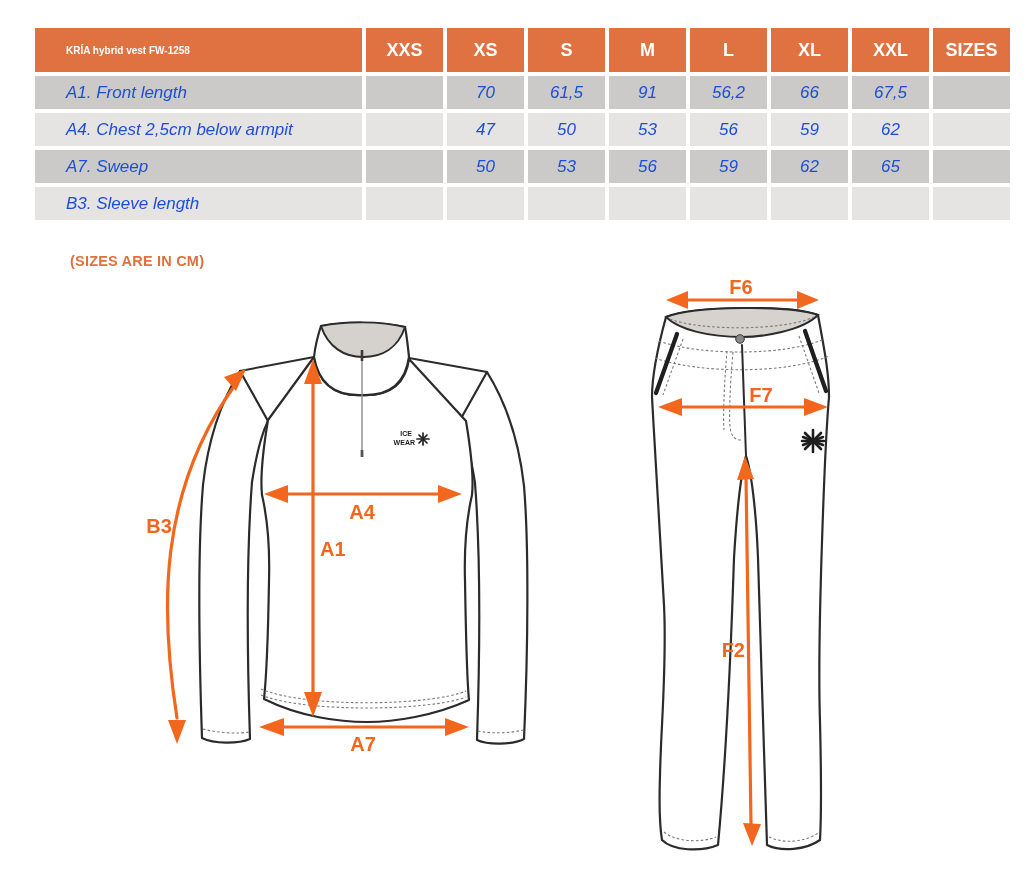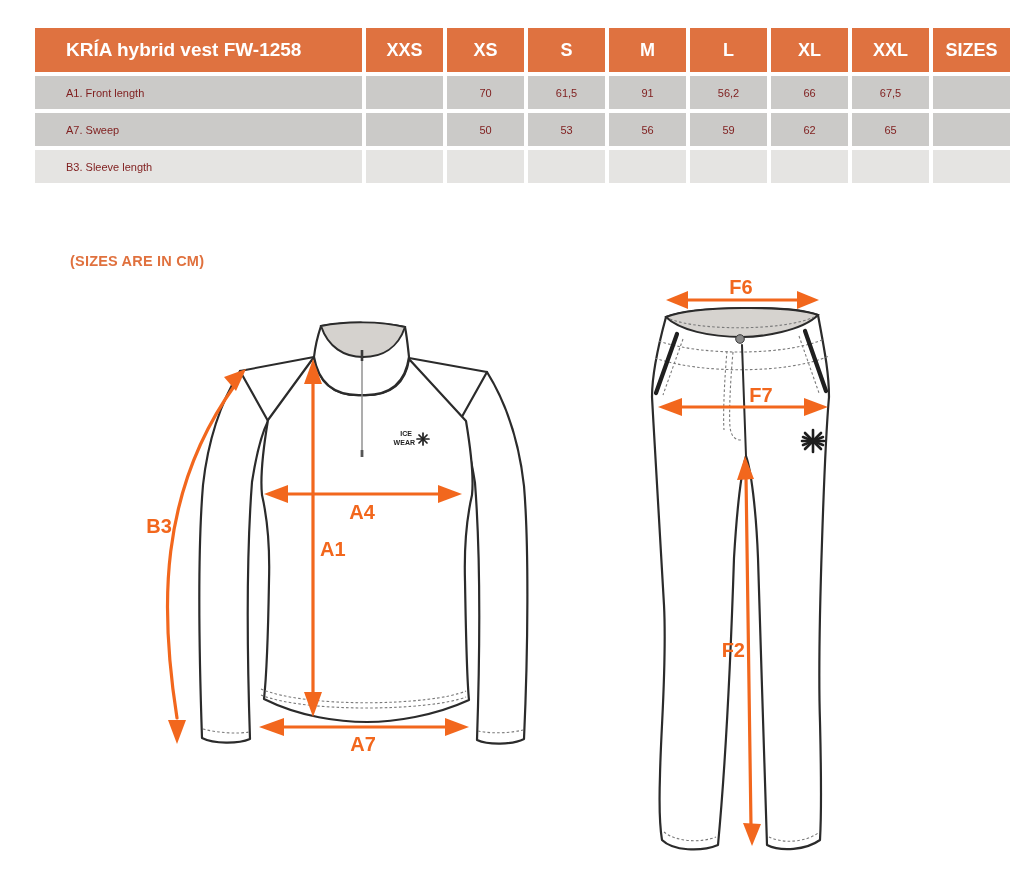--- a/index.html
+++ b/index.html
@@ -5,22 +5,22 @@
   html,body{margin:0;padding:0;background:#ffffff;}
   #stage{position:relative;width:1034px;height:890px;background:#fff;overflow:hidden;
          font-family:"Liberation Sans",sans-serif;}
 
   
   table.size-chart{position:absolute;left:31px;top:24px;width:983px;
     border-collapse:separate;border-spacing:4px;table-layout:fixed;}
   table.size-chart th,table.size-chart td{padding:0;vertical-align:middle;}
   table.size-chart th{background:#DF7240;color:#fff;font-weight:700;height:44px;
     font-size:18px;text-align:center;}
-  table.size-chart th.title-cell{text-align:left;padding-left:31px;font-size:19px;margin-left:20px;}
-  table.size-chart td{height:33px;font-size:11px;color:#7f1d1d;text-align:center;}
+  table.size-chart th.title-cell{text-align:left;padding-left:31px;font-size:10px;margin-left:20px;}
+  table.size-chart td{height:33px;font-size:17px;color:#1d4ed8;text-align:center;font-style:italic;}
   table.size-chart td.label-cell{text-align:left;padding-left:31px;}
   tr.row-dark td{background:#CBCAC8;}
   tr.row-light td{background:#E5E4E2;}
 
   .sizes-note{position:absolute;left:70px;top:253px;color:#E0713E;
     font-size:14.5px;font-weight:700;letter-spacing:.2px;}
 
   .diagram{position:absolute;}
   svg text.dim-label{fill:#F2671D;font-family:"Liberation Sans",sans-serif;
     font-weight:700;font-size:20px;}
@@ -63,20 +63,31 @@
       <td class="label-cell">A1. Front length</td>
       <td></td>
       <td>70</td>
       <td>61,5</td>
       <td>91</td>
       <td>56,2</td>
       <td>66</td>
       <td>67,5</td>
       <td></td>
     </tr>
+    <tr class="row-light">
+      <td class="label-cell">A4. Chest 2,5cm below armpit</td>
+      <td></td>
+      <td>47</td>
+      <td>50</td>
+      <td>53</td>
+      <td>56</td>
+      <td>59</td>
+      <td>62</td>
+      <td></td>
+    </tr>
     <tr class="row-dark">
       <td class="label-cell">A7. Sweep</td>
       <td></td>
       <td>50</td>
       <td>53</td>
       <td>56</td>
       <td>59</td>
       <td>62</td>
       <td>65</td>
       <td></td>

